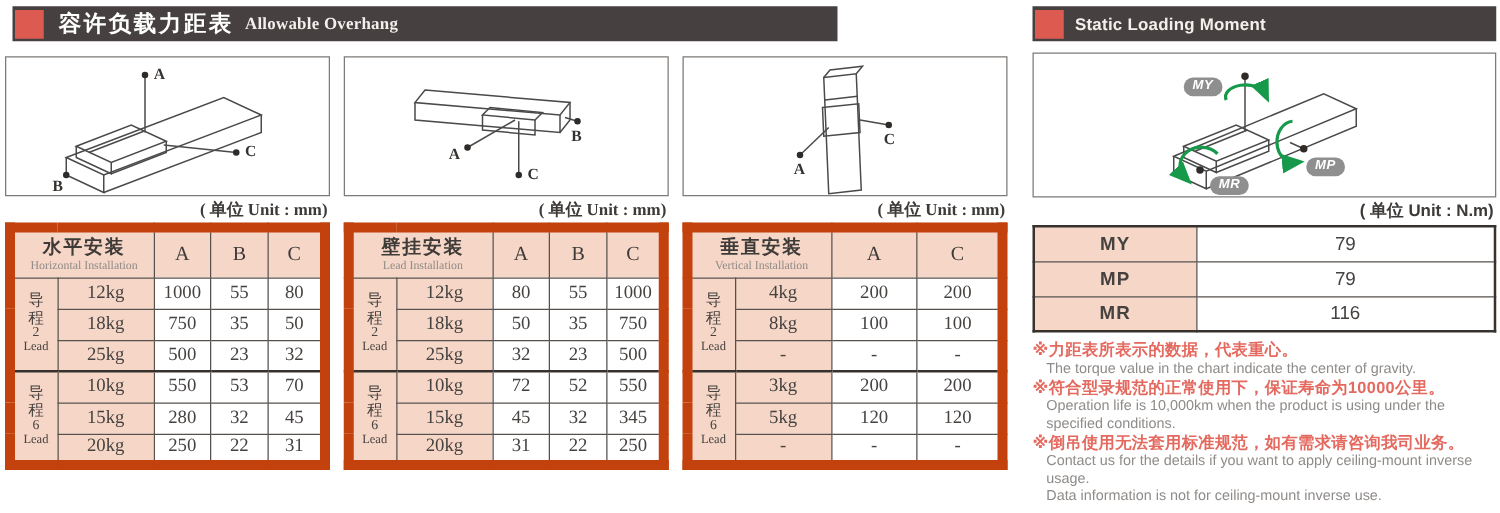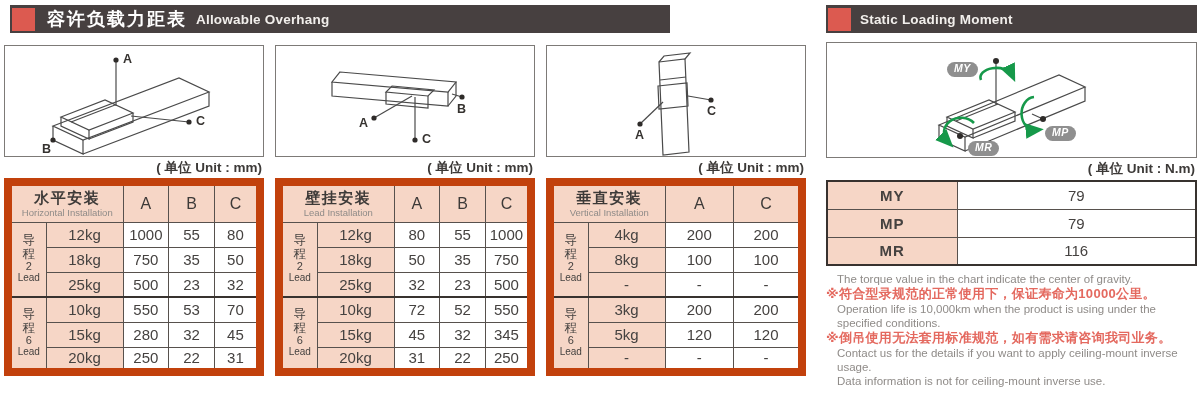--- a/index.html
+++ b/index.html
@@ -6,21 +6,21 @@
   body { background:#fff; font-family:"Liberation Sans","DejaVu Sans",sans-serif; }
   .page { position:relative; width:1200px; height:410px; background:#ffffff; overflow:hidden; }
 
   
   .title-bar { height:28px; background:#474040; display:flex; align-items:center; }
   .title-sq { width:23px; height:23px; background:#dc5a50; margin-left:2px; flex:none; }
   .title-zh { color:#ffffff; font-size:18px; font-weight:bold; letter-spacing:2px; margin-left:12px; white-space:nowrap; }
   .title-en { color:#f2efec; font-size:13.5px; font-weight:bold; margin-left:9px; white-space:nowrap; letter-spacing:0.2px; }
 
   
-  .left-section  { position:absolute; left:4px;   top:5px; width:666px; }
+  .left-section  { position:absolute; left:4px;   top:5px; width:666px;font-family:Liberation Serif, serif; }
   .right-section { position:absolute; left:826px; top:5px; width:371px; }
   .left-section .title-bar { margin-left:6px; }
 
   .cols { display:flex; gap:11px; margin-top:12px; }
   .col  { width:260px; flex:none; }
 
   
   .diagram-box { position:relative; border:1px solid #7d7a77; background:#fff; height:112px; }
   .diagram-box svg { display:block; }
   .dlabel { position:absolute; font-size:12.5px; font-weight:bold; color:#35322f; line-height:1; }
@@ -413,20 +413,21 @@
         </tr>
         <tr>
           <td class="m-label">MR</td>
           <td>116</td>
         </tr>
       </tbody>
     </table>
 
     <div class="notes">
       <div class="note">
+        <div class="note-zh">※力距表所表示的数据，代表重心。</div>
         <div class="note-en">The torque value in the chart indicate the center of gravity.</div>
       </div>
       <div class="note">
         <div class="note-zh">※符合型录规范的正常使用下，保证寿命为10000公里。</div>
         <div class="note-en">Operation life is 10,000km when the product is using under the specified conditions.</div>
       </div>
       <div class="note">
         <div class="note-zh">※倒吊使用无法套用标准规范，如有需求请咨询我司业务。</div>
         <div class="note-en">Contact us for the details if you want to apply ceiling-mount inverse usage.</div>
         <div class="note-en">Data information is not for ceiling-mount inverse use.</div>

